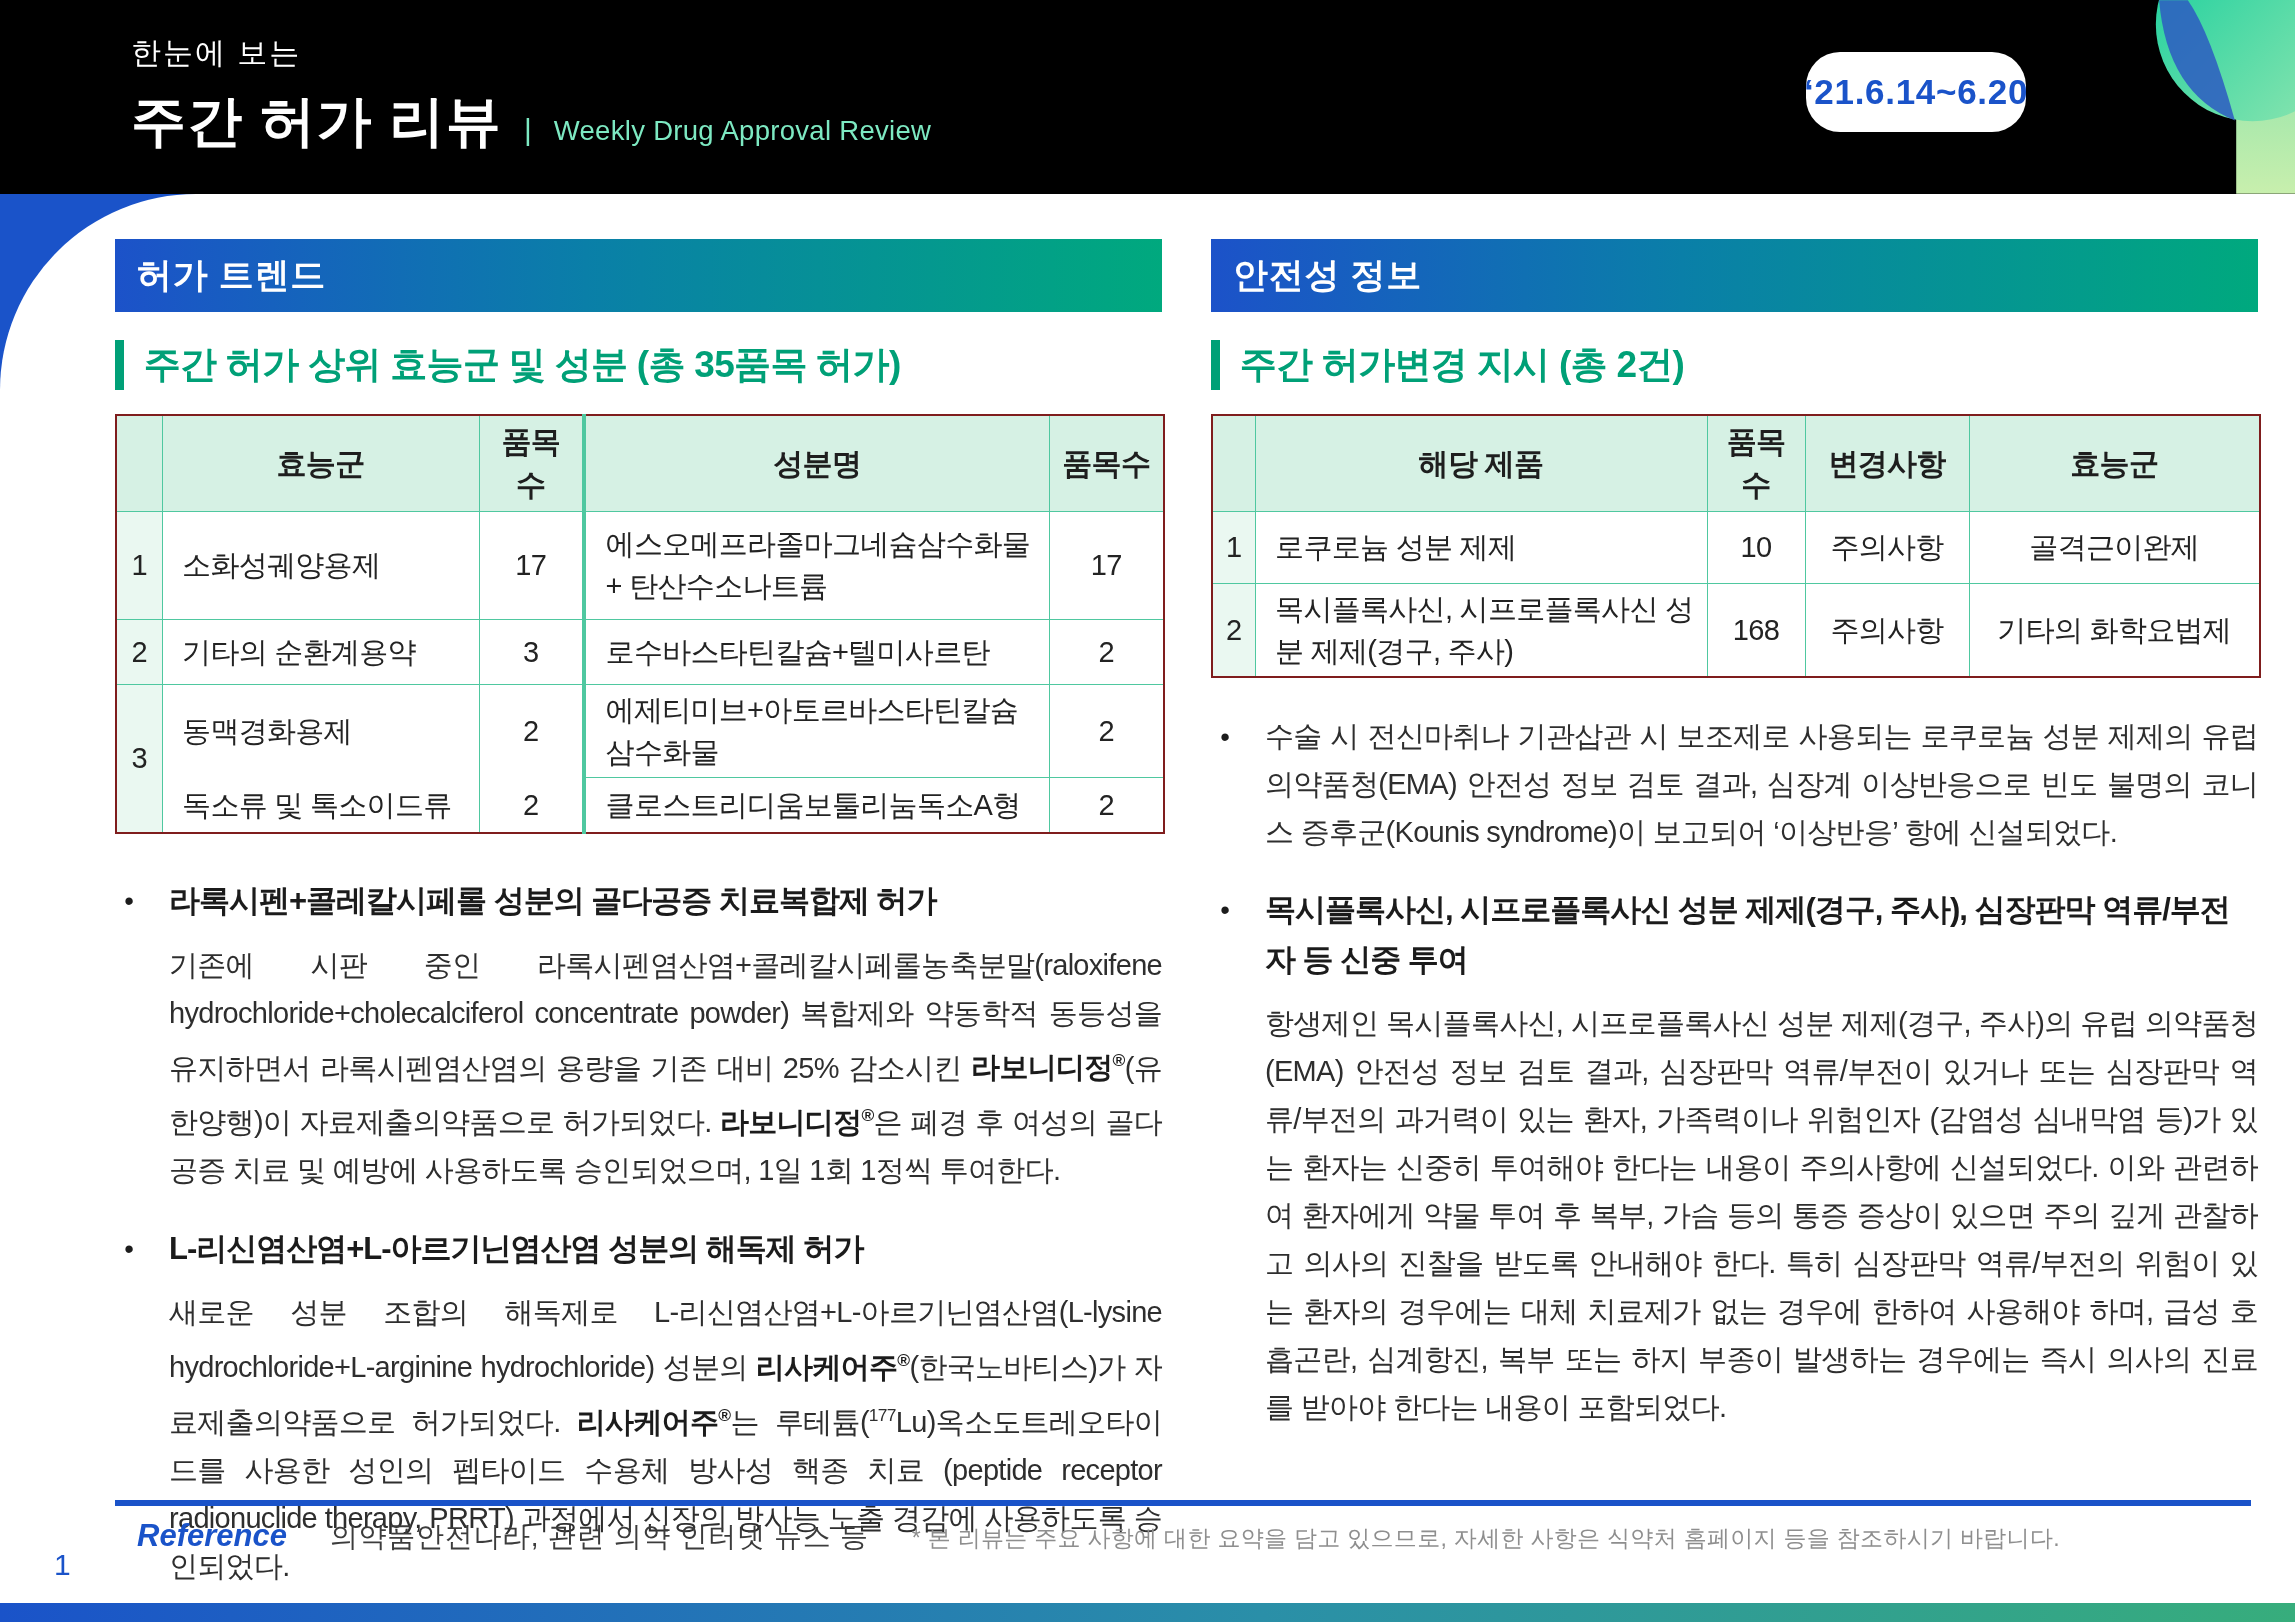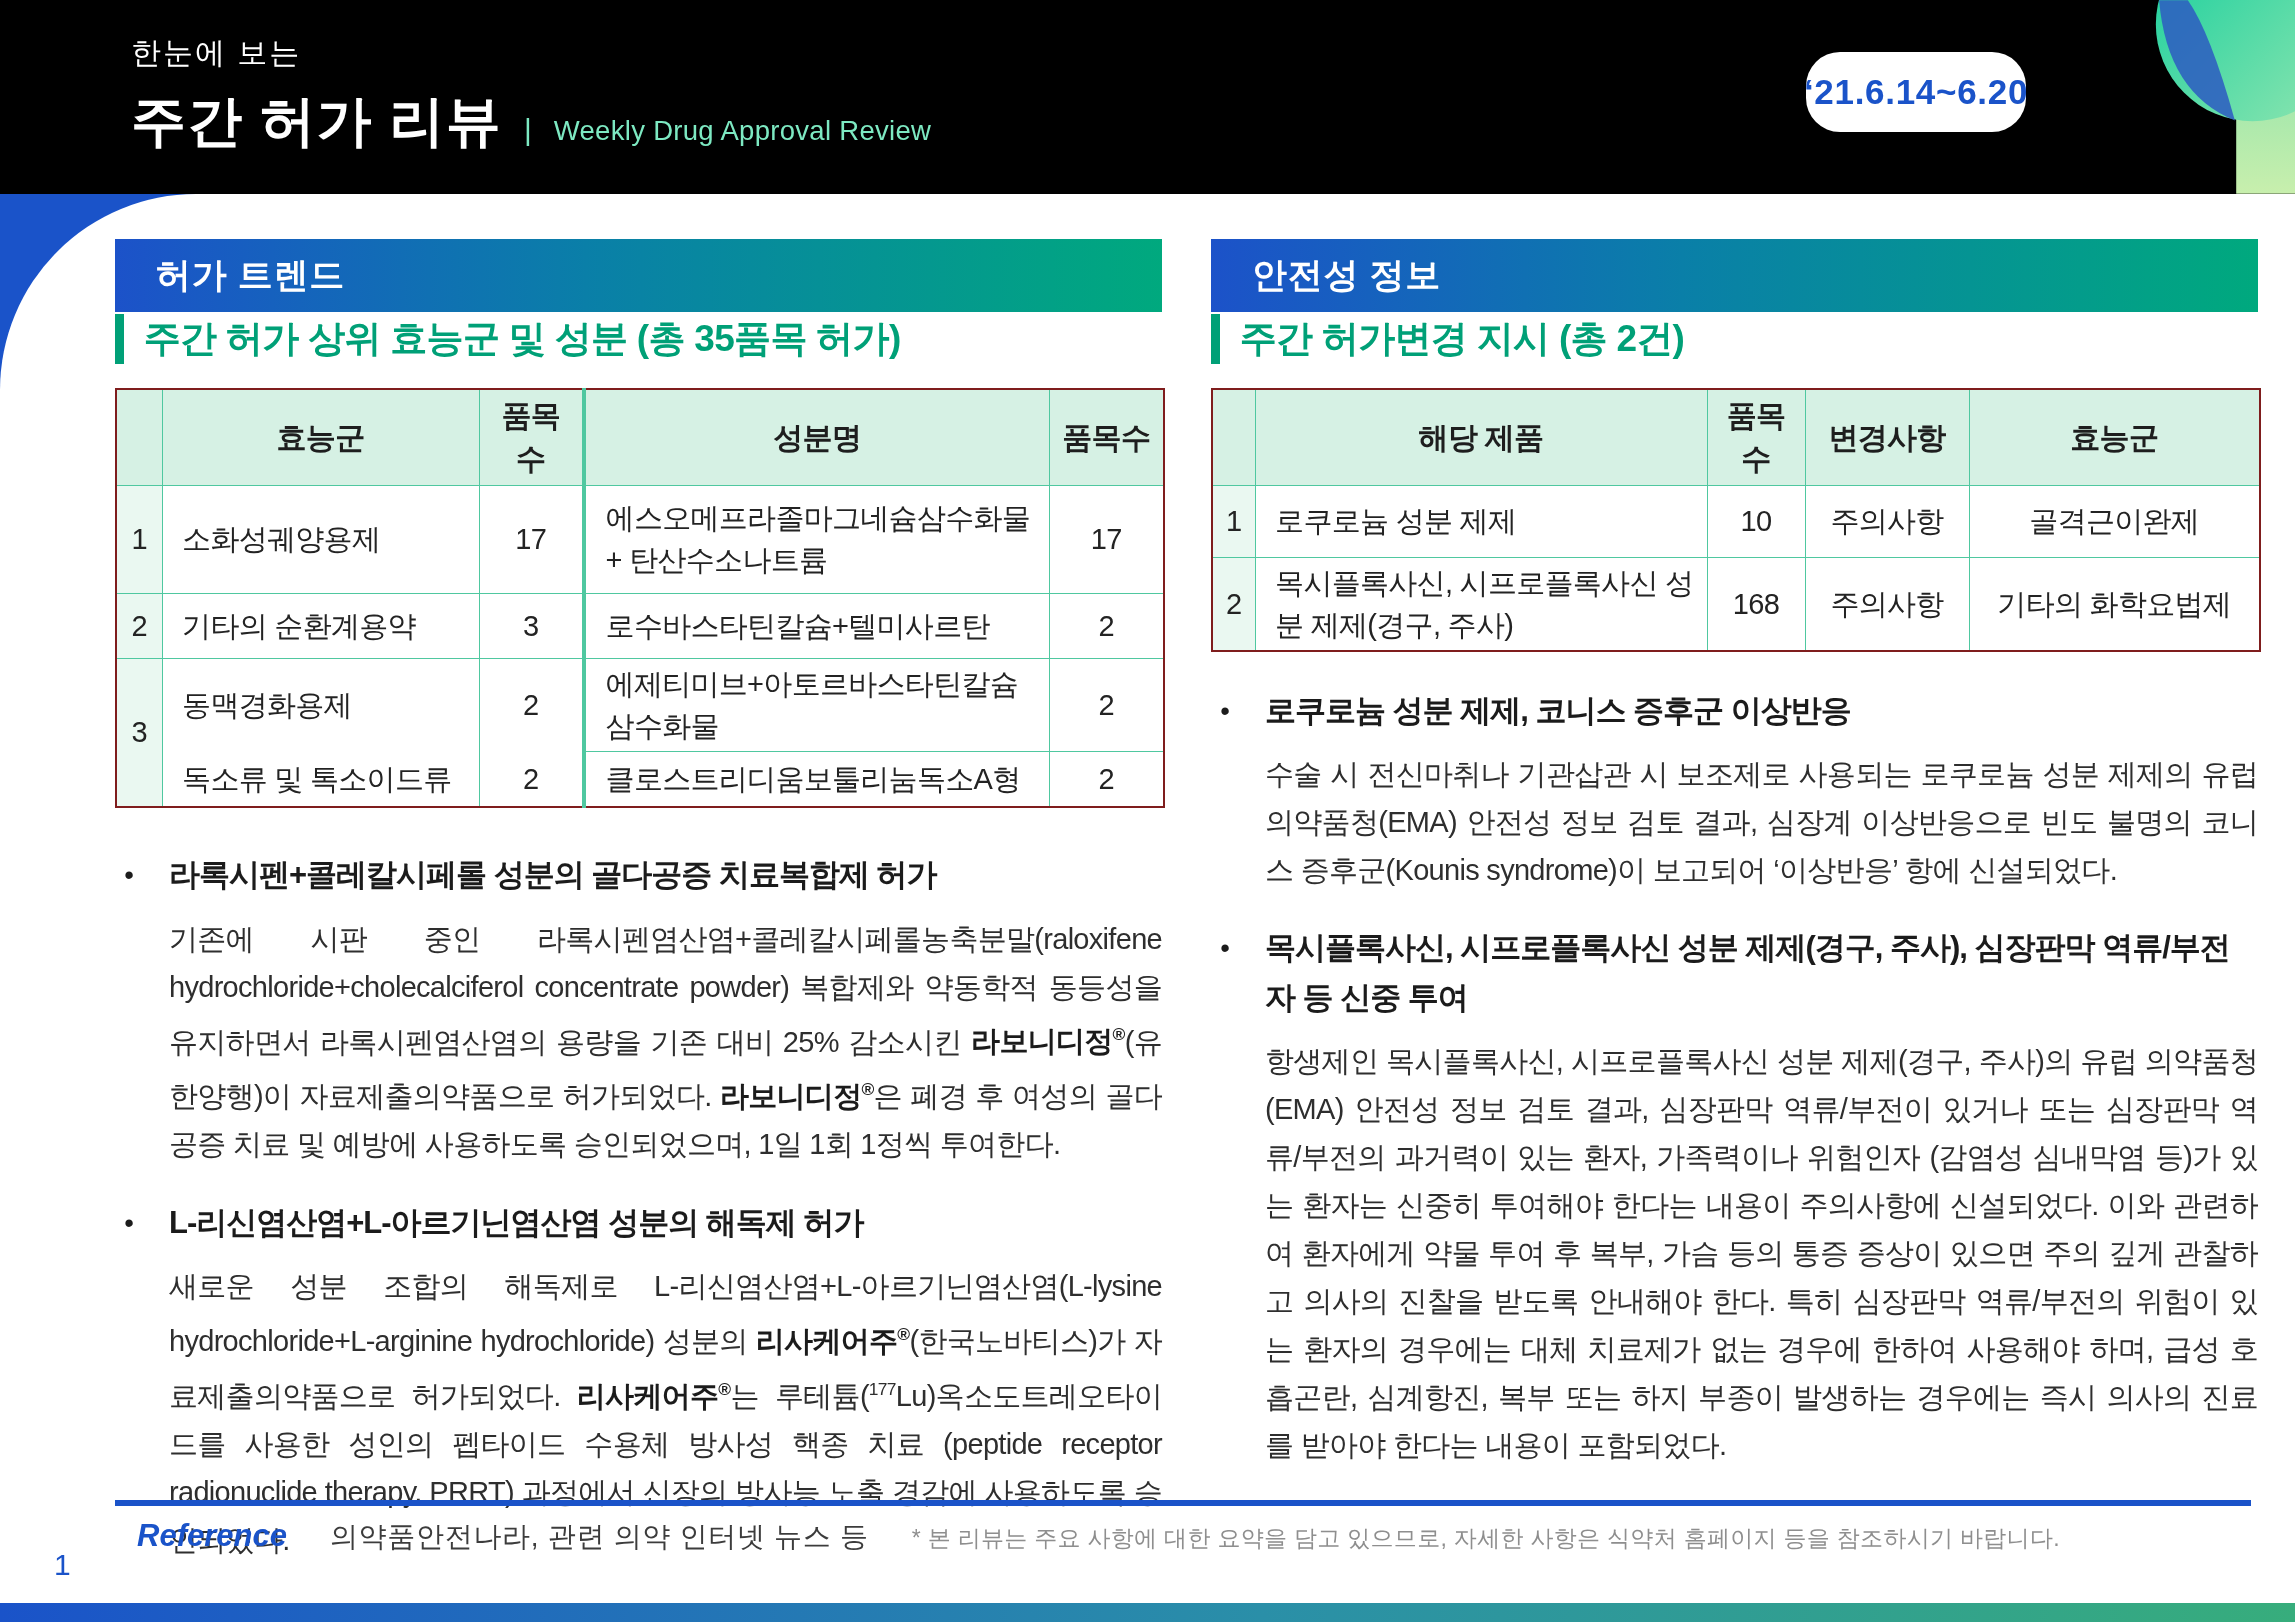--- a/index.html
+++ b/index.html
@@ -23,23 +23,23 @@
     position:absolute;left:1806px;top:52px;width:220px;height:80px;background:#fff;border-radius:34px;
     display:flex;align-items:center;justify-content:center;
     font-size:35px;font-weight:700;color:#1a53c9;letter-spacing:0.7px;
   }
   .deco{position:absolute;right:0;top:0;}
   
   .col{position:absolute;top:239px;width:1047px;}
   .col-left{left:115px;}
   .col-right{left:1211px;}
   .section-bar{
-    height:73px;box-sizing:border-box;display:flex;align-items:center;padding-left:41px;
+    height:73px;box-sizing:border-box;display:flex;align-items:center;padding-left:22px;
     background:linear-gradient(90deg,#1c52c9 0%,#0a7fa8 45%,#00a97e 100%);
-    color:#fff;font-size:35px;font-weight:700;letter-spacing:0.7px;
+    color:#fff;font-size:35px;font-weight:700;letter-spacing:0.7px;margin-bottom:26px;
   }
   .section-title{display:flex;align-items:center;gap:19.6px;height:54px;margin-bottom:22px;}
   .title-tick{width:9.2px;height:50px;background:#00a077;flex:0 0 auto;}
   .title-text{color:#00a077;font-size:37px;font-weight:700;letter-spacing:-0.7px;}
   
   table{border-collapse:collapse;width:100%;table-layout:fixed;border:2px solid #7f1d1d;}
   td{border:1.3px solid #4fc8a0;font-size:29px;color:#232323;text-align:center;vertical-align:middle;
      padding:3.9px 11.8px;box-sizing:border-box;letter-spacing:-0.7px;line-height:1.45;}
   tr.thead td{background:#d6f1e4;font-weight:700;height:58px;font-size:30px;color:#1e1e1e;}
   td.num{background:#eaf8f1;}
@@ -199,21 +199,20 @@
       <td class="cell-left">목시플록사신, 시프로플록사신 성분 제제(경구, 주사)</td>
       <td>168</td>
       <td>주의사항</td>
       <td>기타의 화학요법제</td>
     </tr>
   </tbody>
     </table>
 
   <div class="bullet" style="margin-top:34px;">
     <span class="dot">•</span>
-    <div class="bullet-head">로쿠로늄 성분 제제, 코니스 증후군 이상반응</div>
     <div class="bullet-body">수술 시 전신마취나 기관삽관 시 보조제로 사용되는 로쿠로늄 성분 제제의 유럽 의약품청(EMA) 안전성 정보 검토 결과, 심장계 이상반응으로 빈도 불명의 코니스 증후군(Kounis syndrome)이 보고되어 ‘이상반응’ 항에 신설되었다.</div>
   </div>
   <div class="bullet" style="margin-top:29px;">
     <span class="dot">•</span>
     <div class="bullet-head">목시플록사신, 시프로플록사신 성분 제제(경구, 주사), 심장판막 역류/부전자 등 신중 투여</div>
     <div class="bullet-body">항생제인 목시플록사신, 시프로플록사신 성분 제제(경구, 주사)의 유럽 의약품청(EMA) 안전성 정보 검토 결과, 심장판막 역류/부전이 있거나 또는 심장판막 역류/부전의 과거력이 있는 환자, 가족력이나 위험인자 (감염성 심내막염 등)가 있는 환자는 신중히 투여해야 한다는 내용이 주의사항에 신설되었다. 이와 관련하여 환자에게 약물 투여 후 복부, 가슴 등의 통증 증상이 있으면 주의 깊게 관찰하고 의사의 진찰을 받도록 안내해야 한다. 특히 심장판막 역류/부전의 위험이 있는 환자의 경우에는 대체 치료제가 없는 경우에 한하여 사용해야 하며, 급성 호흡곤란, 심계항진, 복부 또는 하지 부종이 발생하는 경우에는 즉시 의사의 진료를 받아야 한다는 내용이 포함되었다.</div>
   </div>
 </div>
 
 <div class="footer-rule"></div>

